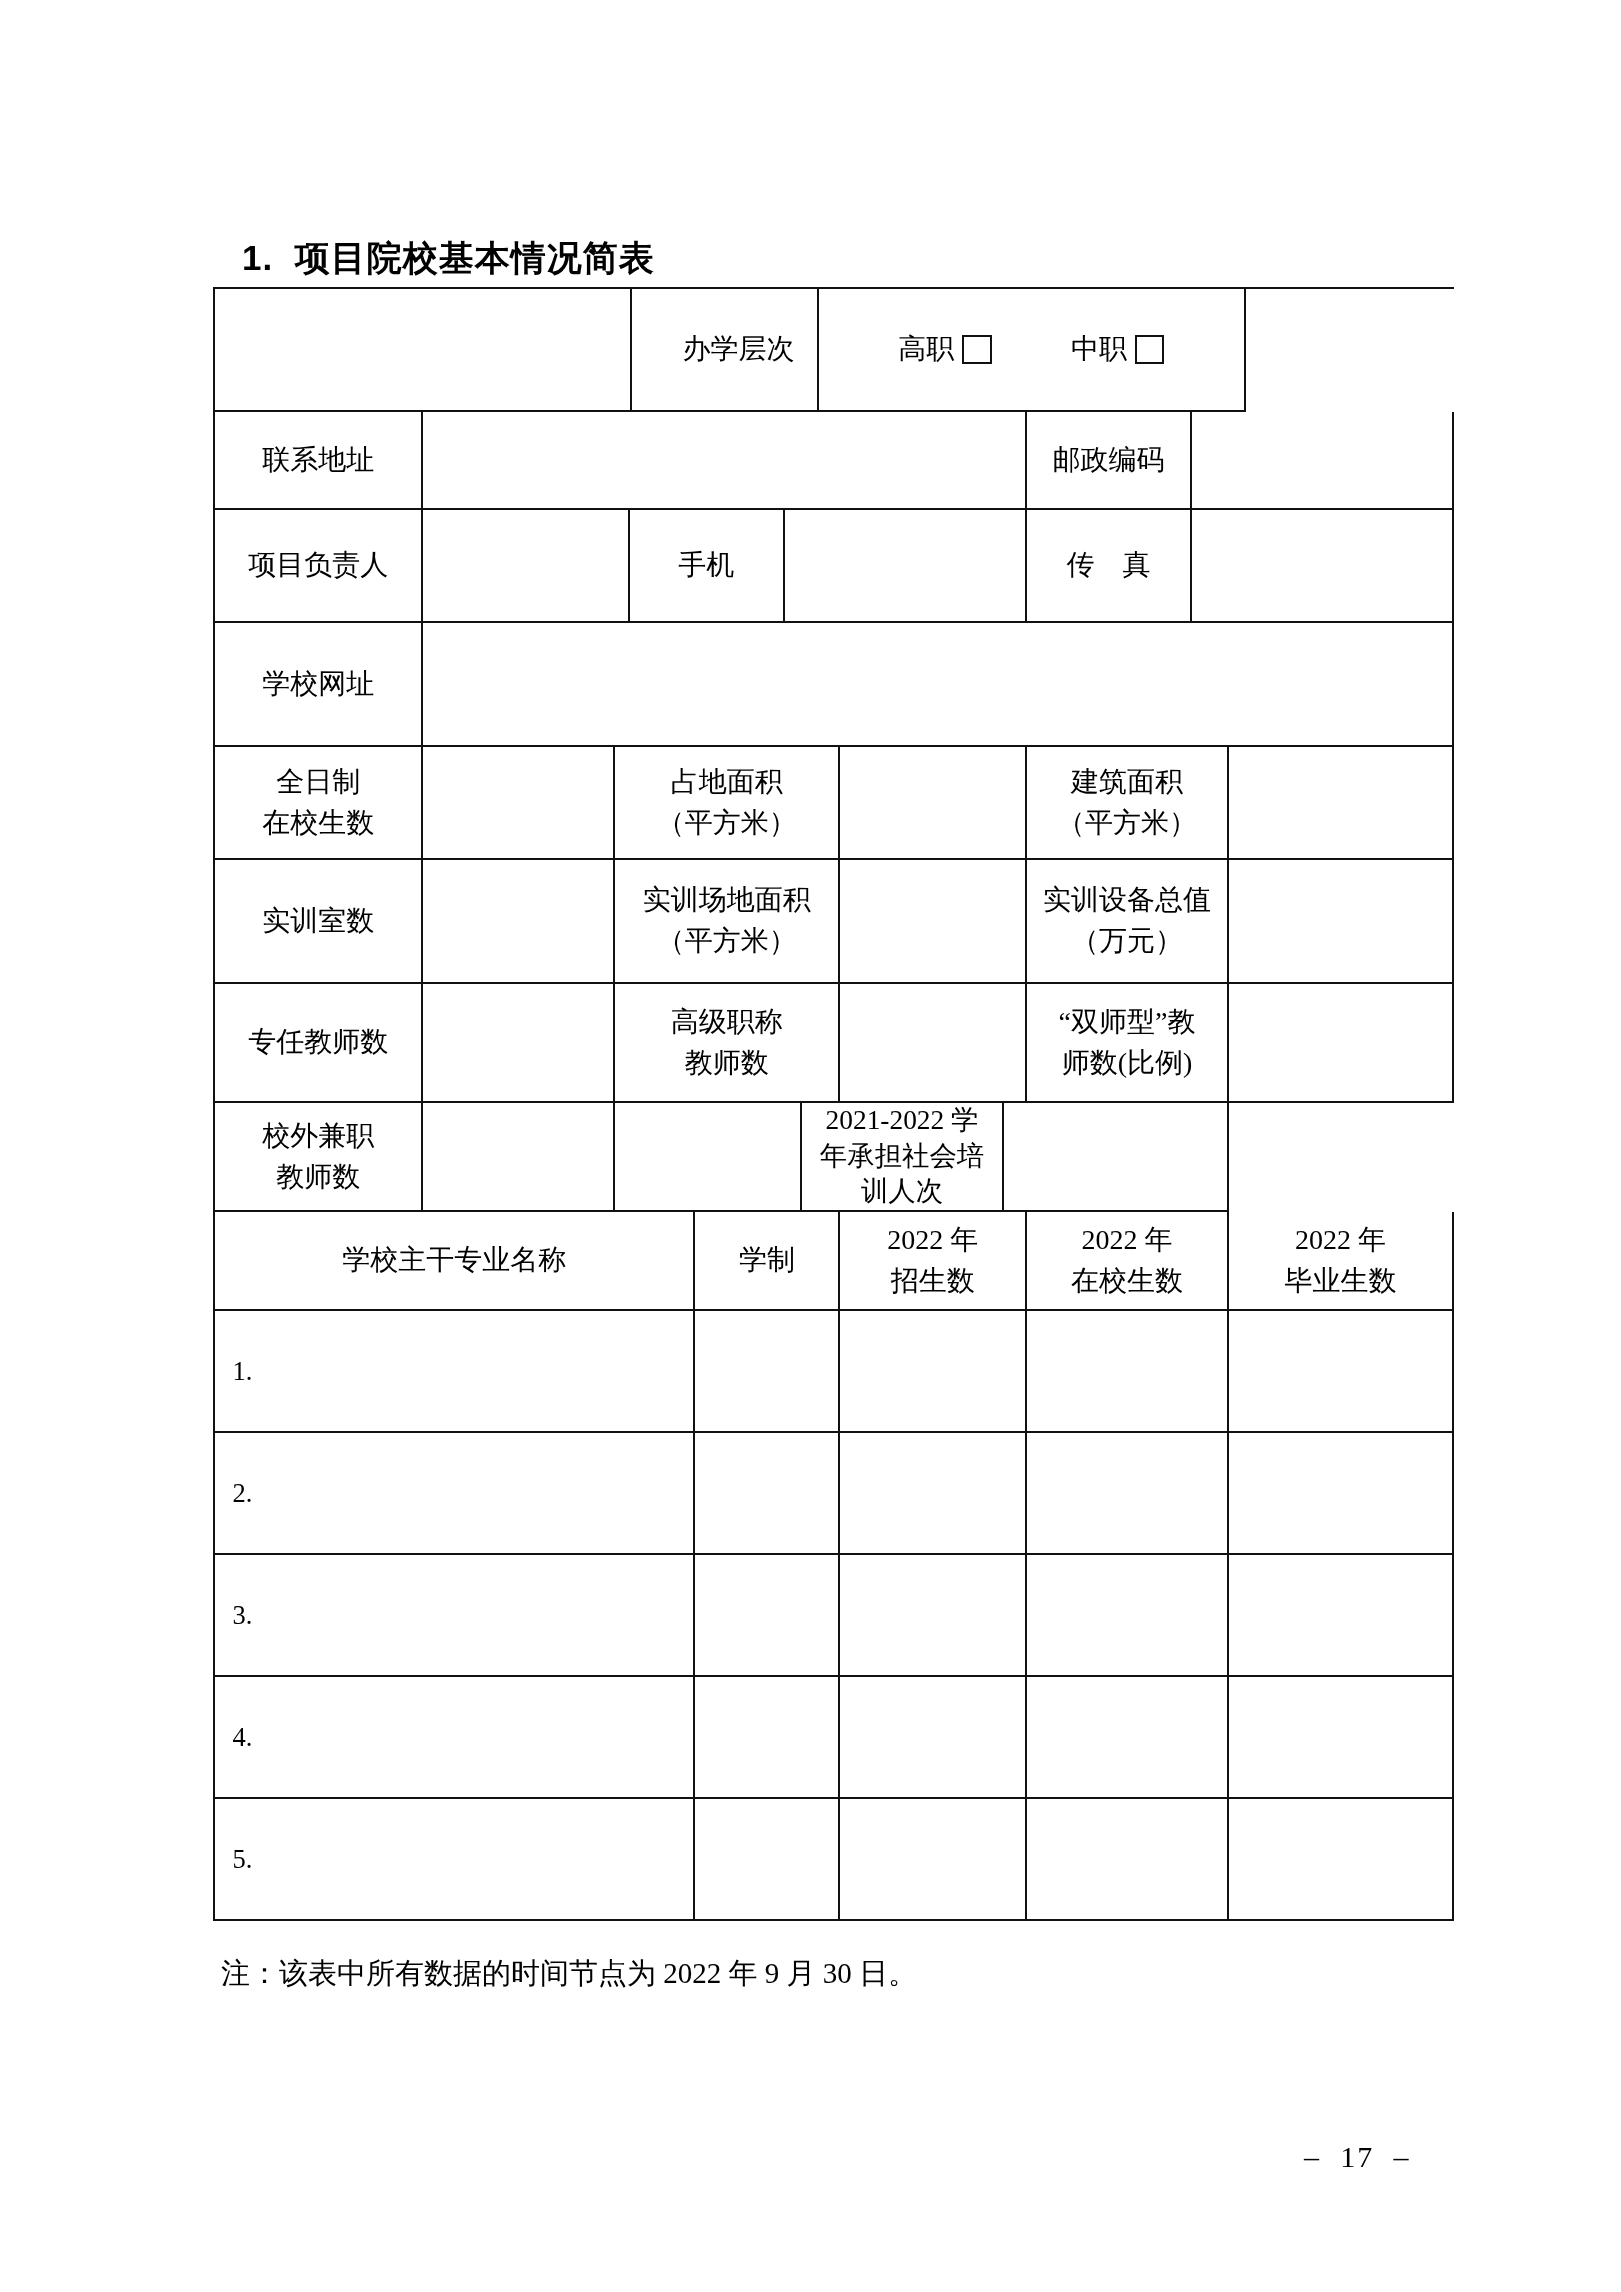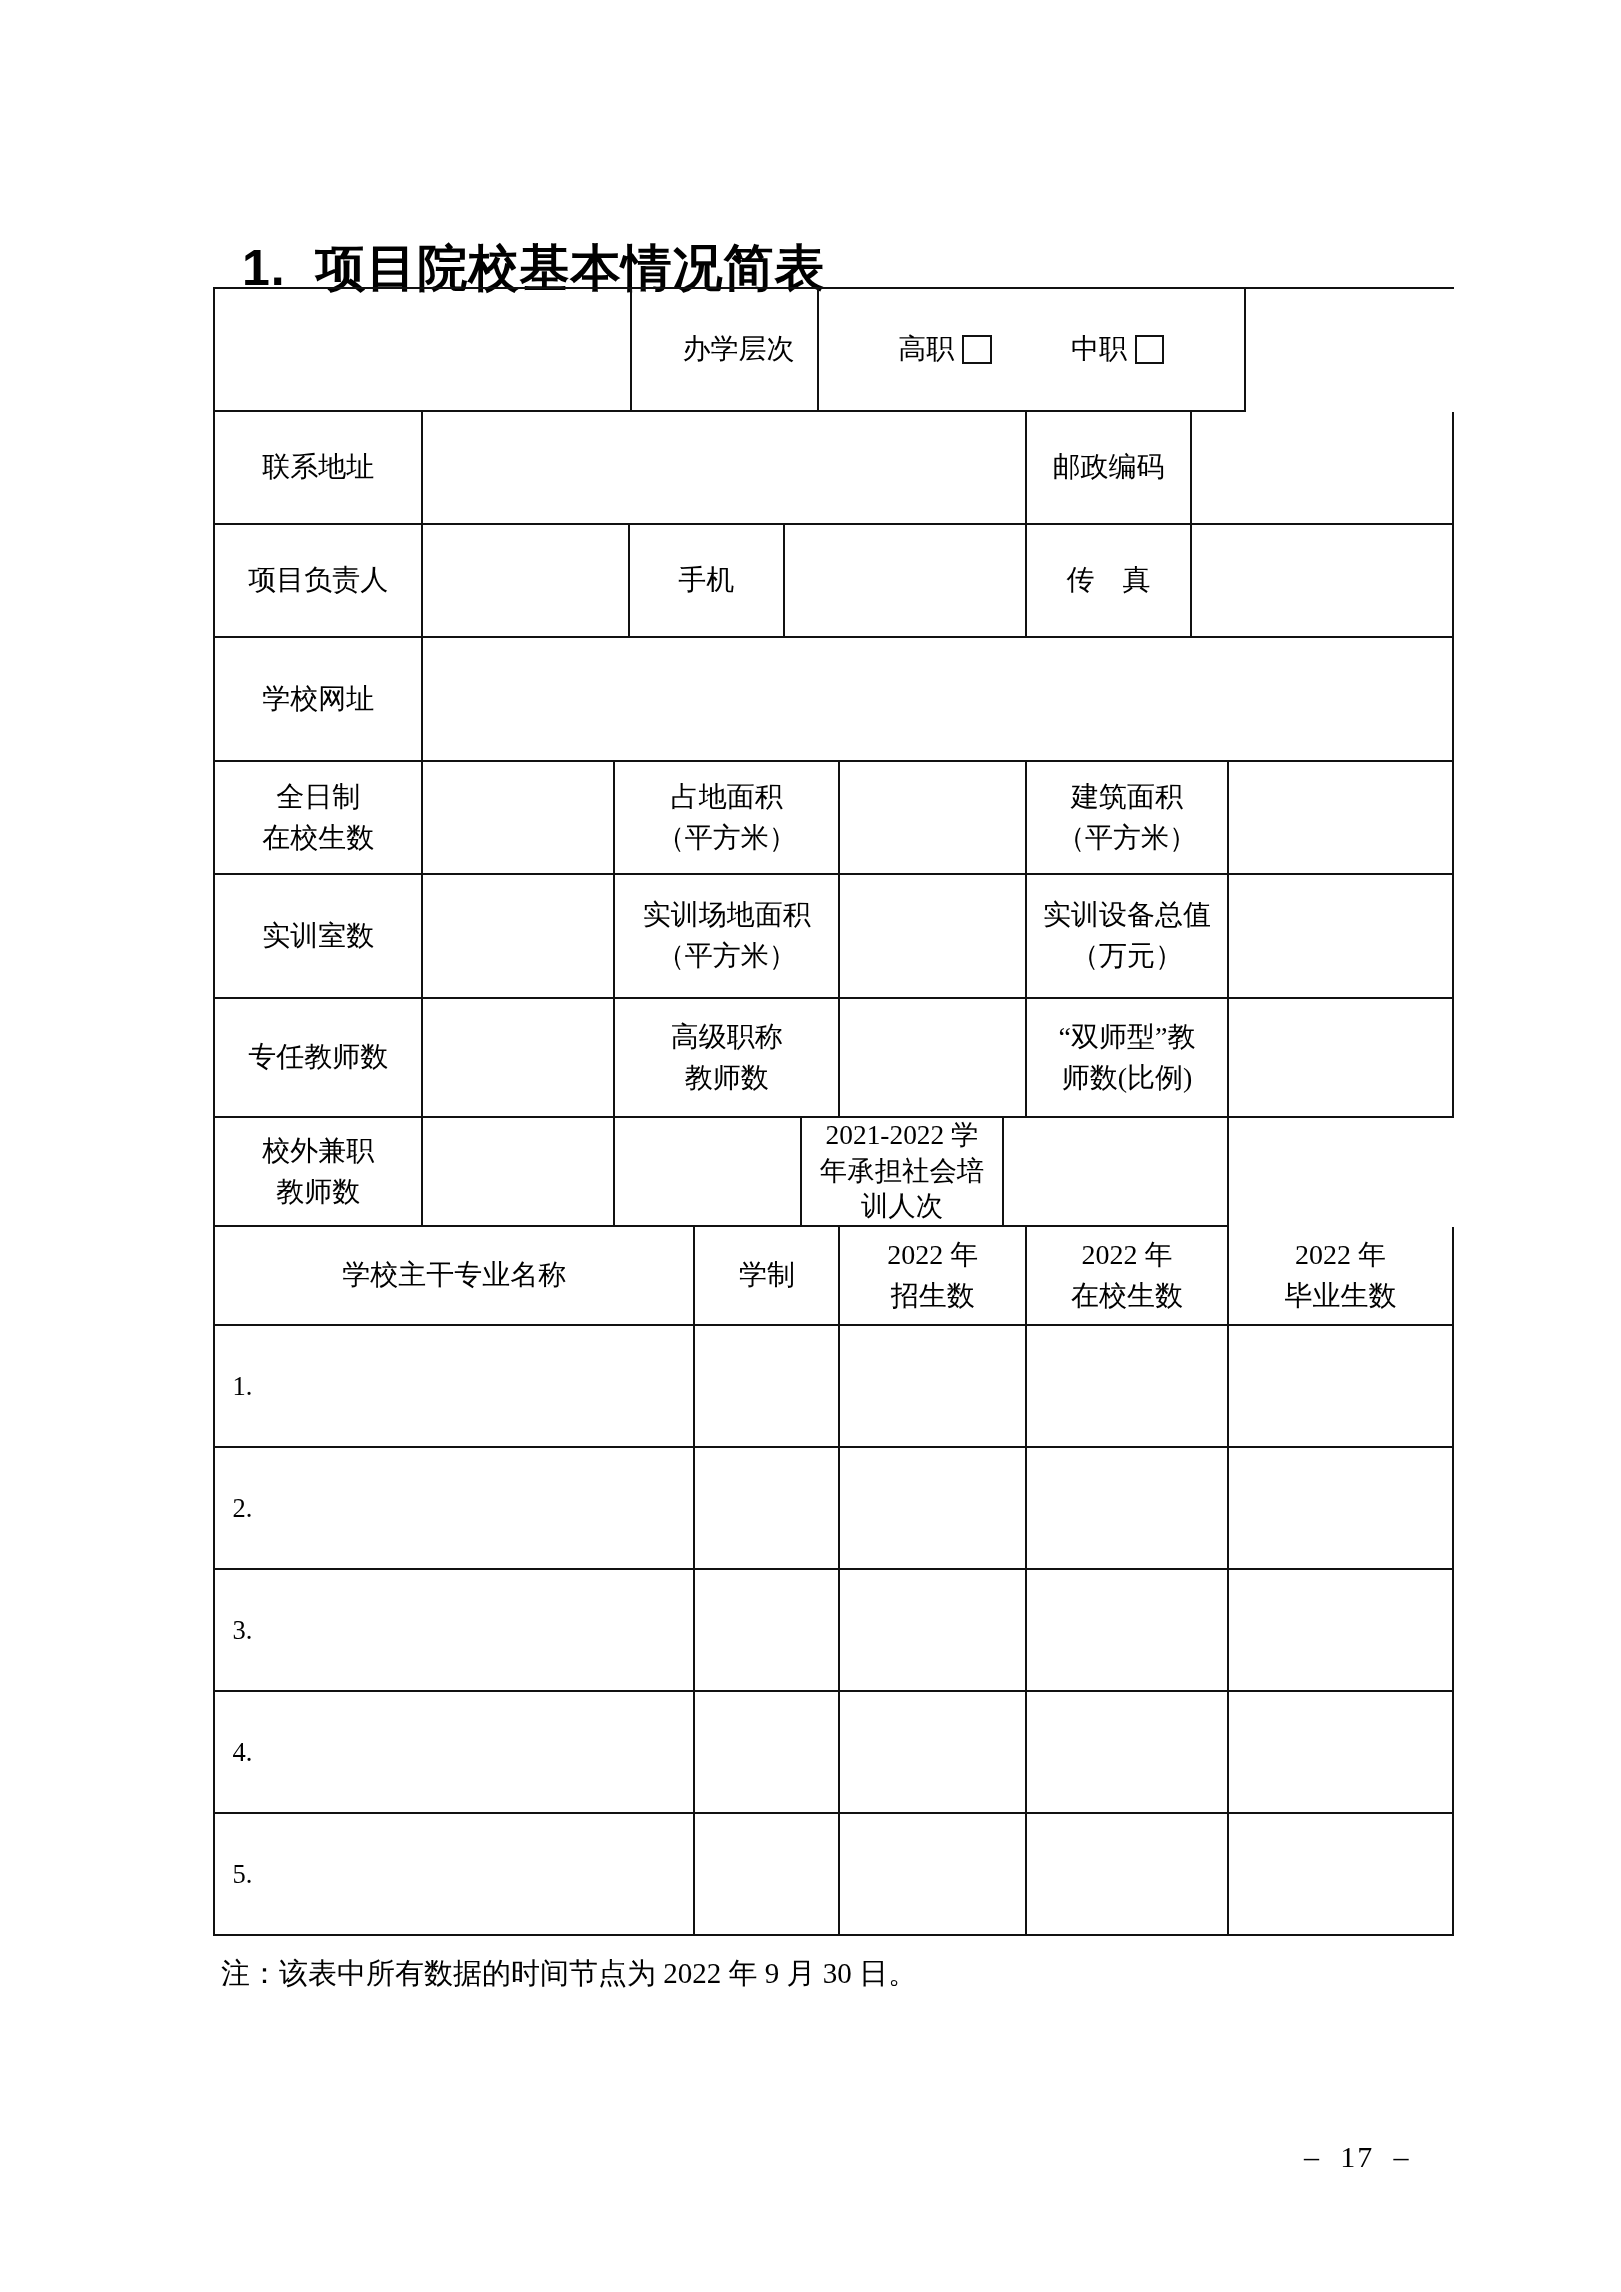--- a/index.html
+++ b/index.html
@@ -6,21 +6,21 @@
   .sheet{
     position:relative;
     width:1621px;height:2293px;
     background:#ffffff;
     font-family:"Liberation Serif","DejaVu Serif",serif;
     color:#000;
     overflow:hidden;
   }
   .doc-title{
     position:absolute;left:242px;top:235px;
-    font-size:50px;font-weight:bold;
+    font-size:35px;font-weight:bold;
     font-family:"Liberation Sans","DejaVu Sans",sans-serif;
     white-space:pre;
     letter-spacing:1px;
   }
   .form-table{
     position:absolute;left:213px;top:287px;width:1241px;
     border-left:2px solid #111;
     border-top:2.9px solid #111;
     box-sizing:border-box;
   }
@@ -78,21 +78,21 @@
           <span>高职</span>
           <span class="checkbox"></span>
         </span>
         <span class="cb-item">
           <span>中职</span>
           <span class="checkbox"></span>
         </span>
       </div>
     </div>
 
-    <div class="row" style="height:113px;">
+    <div class="row" style="height:98px;">
       <div class="cell wA">联系地址</div>
       <div class="cell w2b"></div>
       <div class="cell w2c">邮政编码</div>
       <div class="cell w2d"></div>
     </div>
 
     <div class="row" style="height:113px;">
       <div class="cell wA">项目负责人</div>
       <div class="cell w3b"></div>
       <div class="cell w3c">手机</div>

